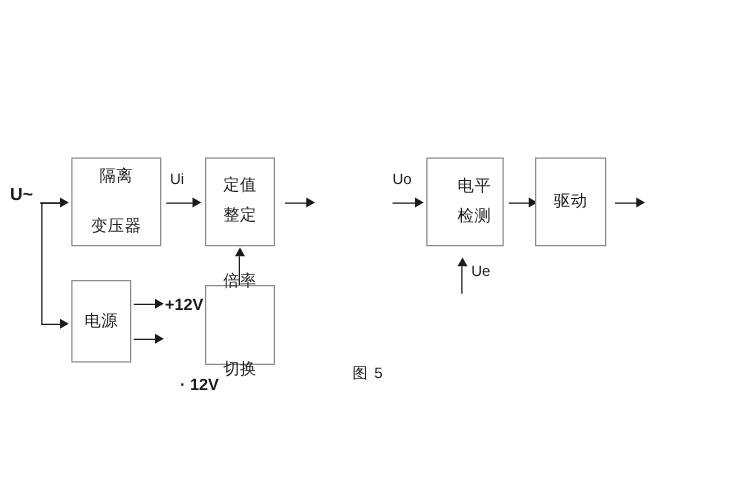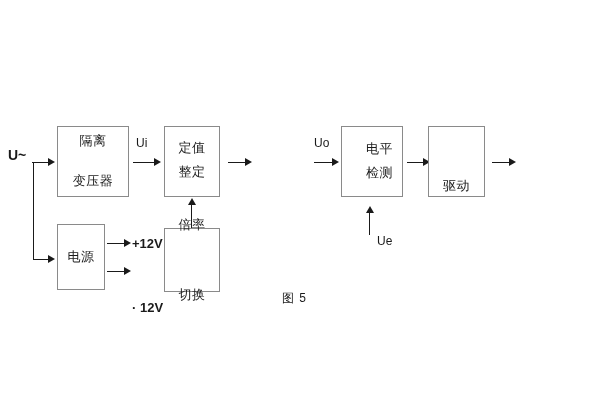--- a/index.html
+++ b/index.html
@@ -126,48 +126,48 @@
   <div class="arrow-r" style="left:332px; top:158px;"></div>
 
   <div class="box two-line" style="left:341px; top:126px; width:62px; height:71px;padding-left:15px;">
     <span class="line">电平</span>
     <span class="line">检测</span>
   </div>
 
   <div class="hline" style="left:407px; top:162px; width:17px;"></div>
   <div class="arrow-r" style="left:423px; top:158px;"></div>
 
-  <div class="box" style="left:428px; top:126px; width:57px; height:71px;justify-content:flex-end;">
+  <div class="box" style="left:428px; top:126px; width:57px; height:71px;">
     <span class="line">驱动</span>
   </div>
 
   <div class="hline" style="left:492px; top:162px; width:18px;"></div>
   <div class="arrow-r" style="left:509px; top:158px;"></div>
 
 
   <div class="box" style="left:57px; top:224px; width:48px; height:66px;">
     <span class="line">电源</span>
   </div>
 
   <div class="hline" style="left:107px; top:243px; width:18px;"></div>
   <div class="arrow-r" style="left:124px; top:239px;"></div>
   <div class="label volt" style="left:132px; top:237px;">+12V</div>
 
   <div class="hline" style="left:107px; top:271px; width:18px;"></div>
   <div class="arrow-r" style="left:124px; top:267px;"></div>
-  <div class="label volt" style="left:132px; top:265px;margin-top:36px;">· 12V</div>
+  <div class="label volt" style="left:144px; top:265px;margin-top:36px;">· 12V</div>
 
   <div class="box two-line" style="left:164px; top:228px; width:56px; height:64px;gap:46px;">
     <span class="line">倍率</span>
     <span class="line">切换</span>
   </div>
 
   <div class="vline" style="left:191px; top:205px; height:23px;"></div>
   <div class="arrow-u" style="left:188px; top:198px;"></div>
 
 
   <div class="vline" style="left:369px; top:213px; height:22px;"></div>
   <div class="arrow-u" style="left:366px; top:206px;"></div>
-  <div class="label" style="left:377px; top:211px;margin-top:24px;">Ue</div>
+  <div class="label" style="left:377px; top:211px;">Ue</div>
 
   <div class="label cap" style="left:282px; top:292px;">图 5</div>
 
 </div>
 
 </body></html>

